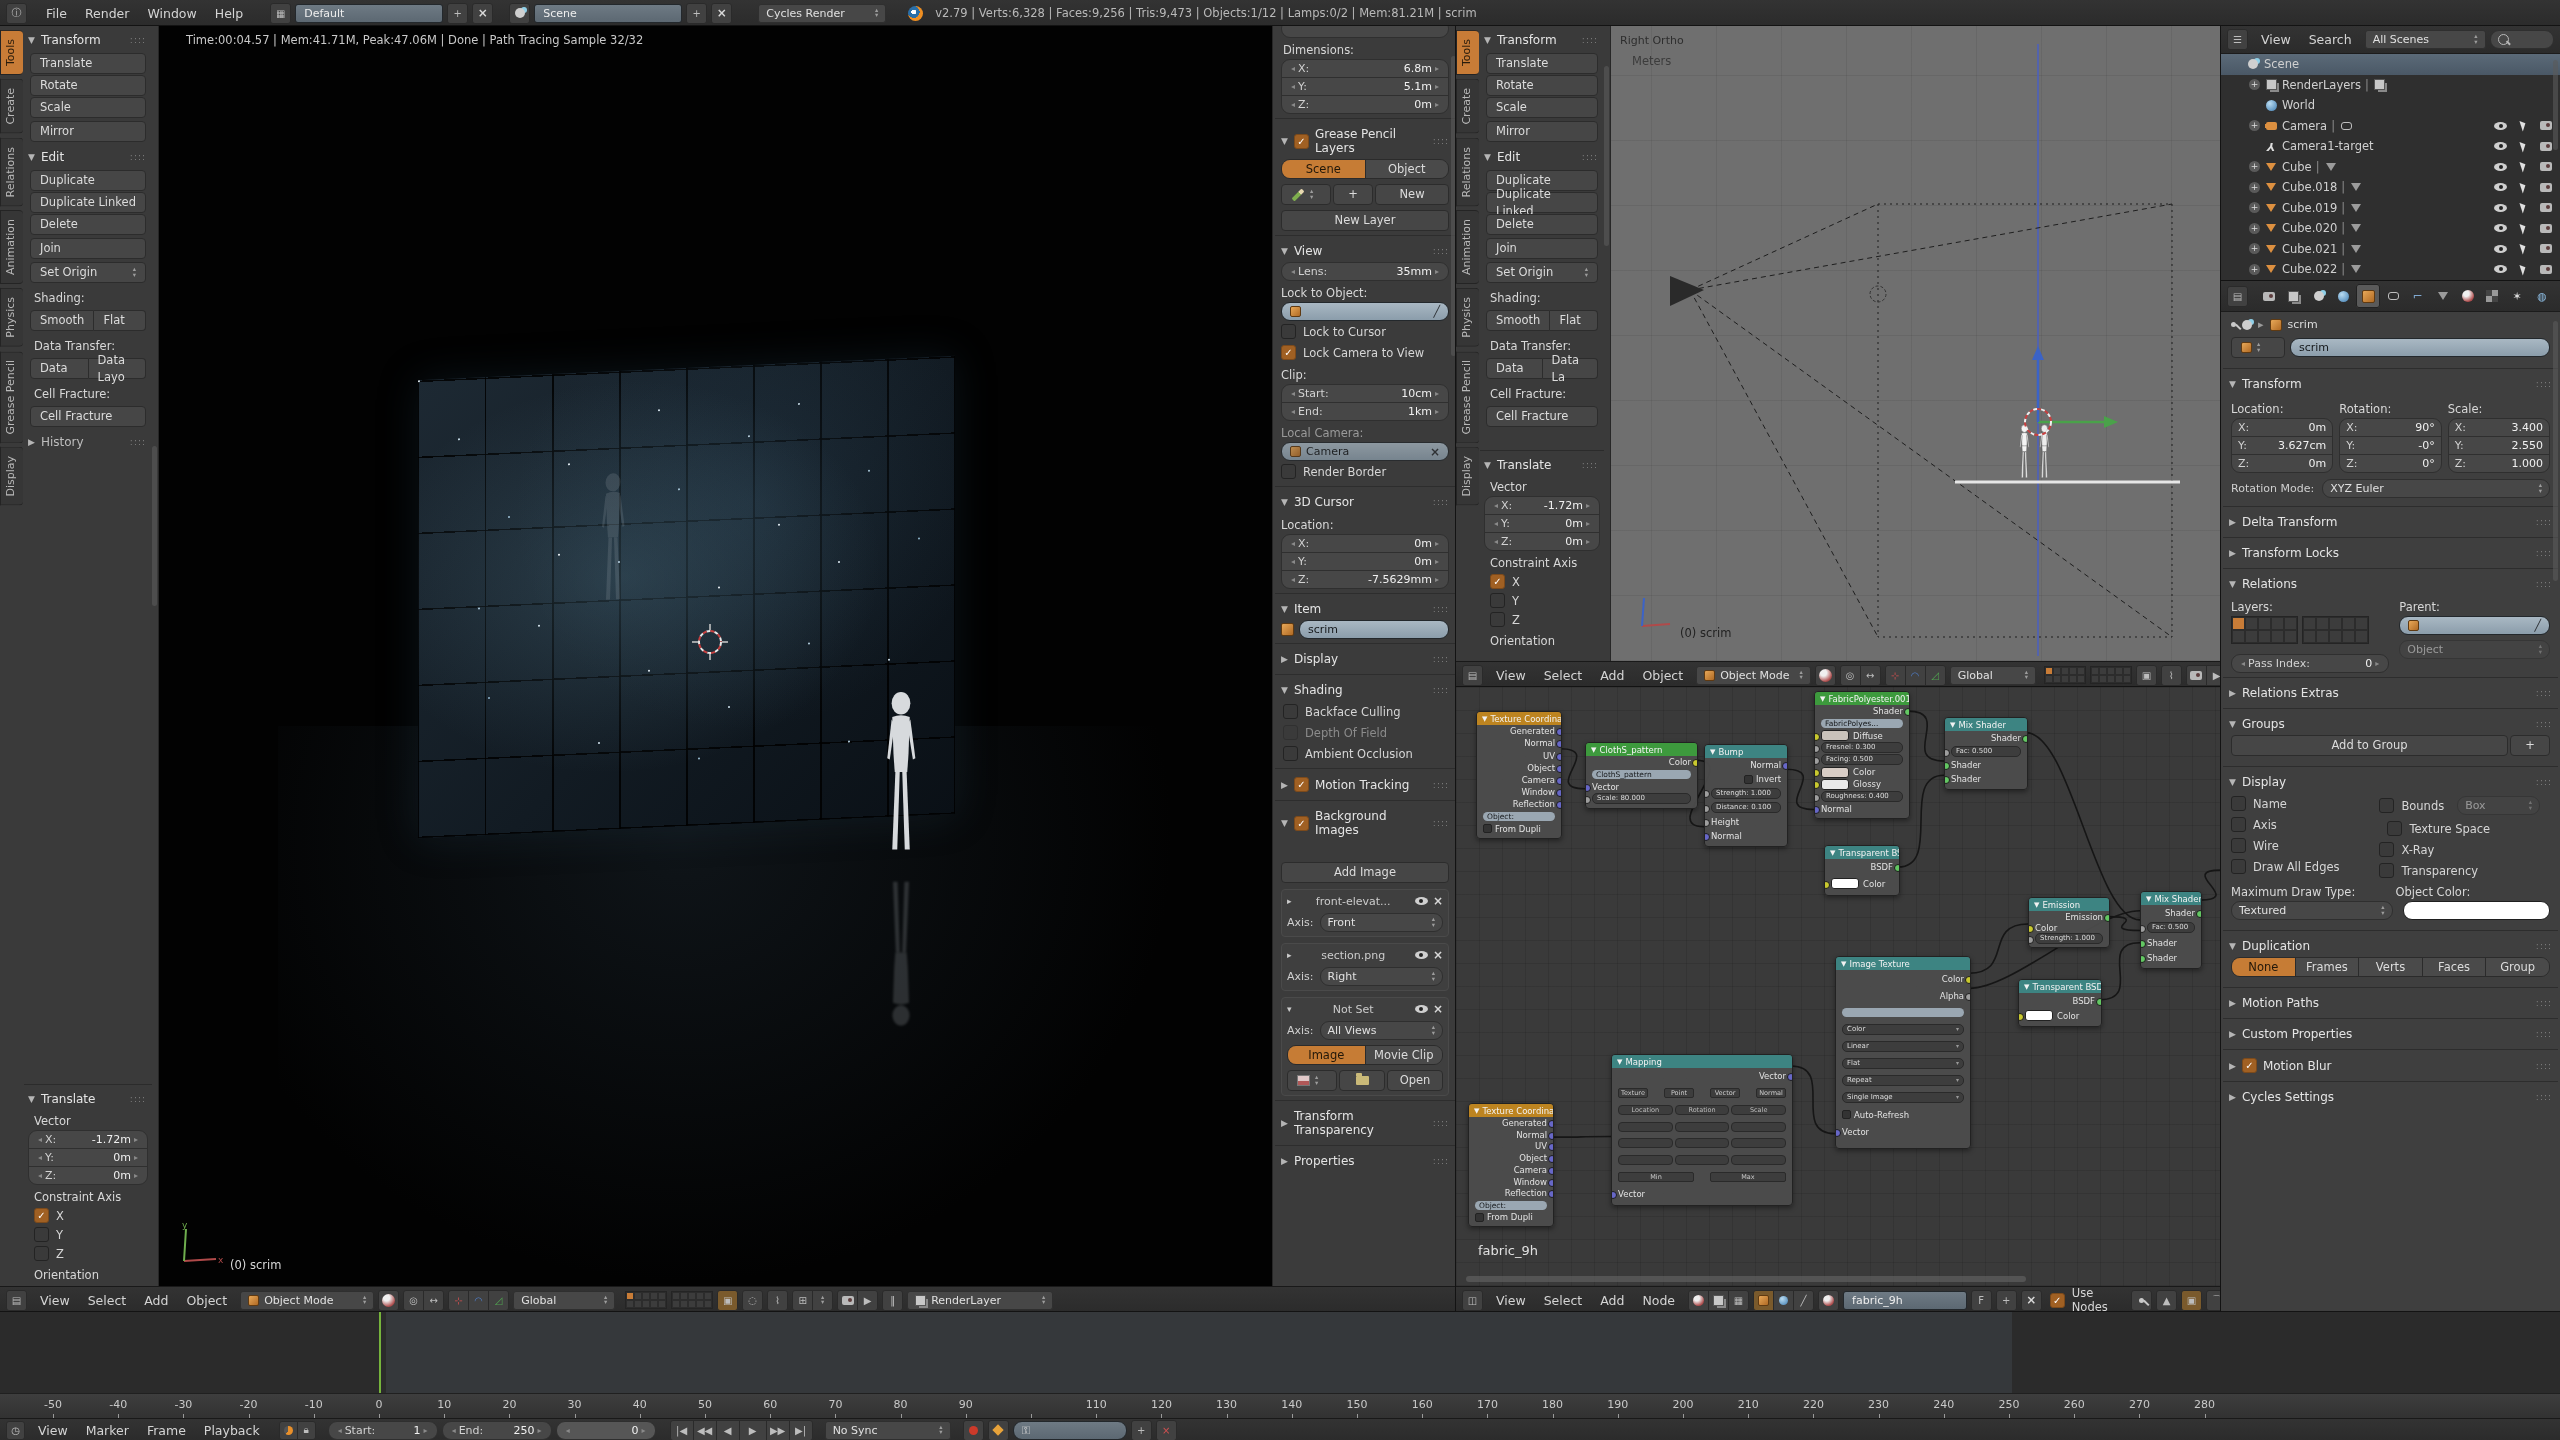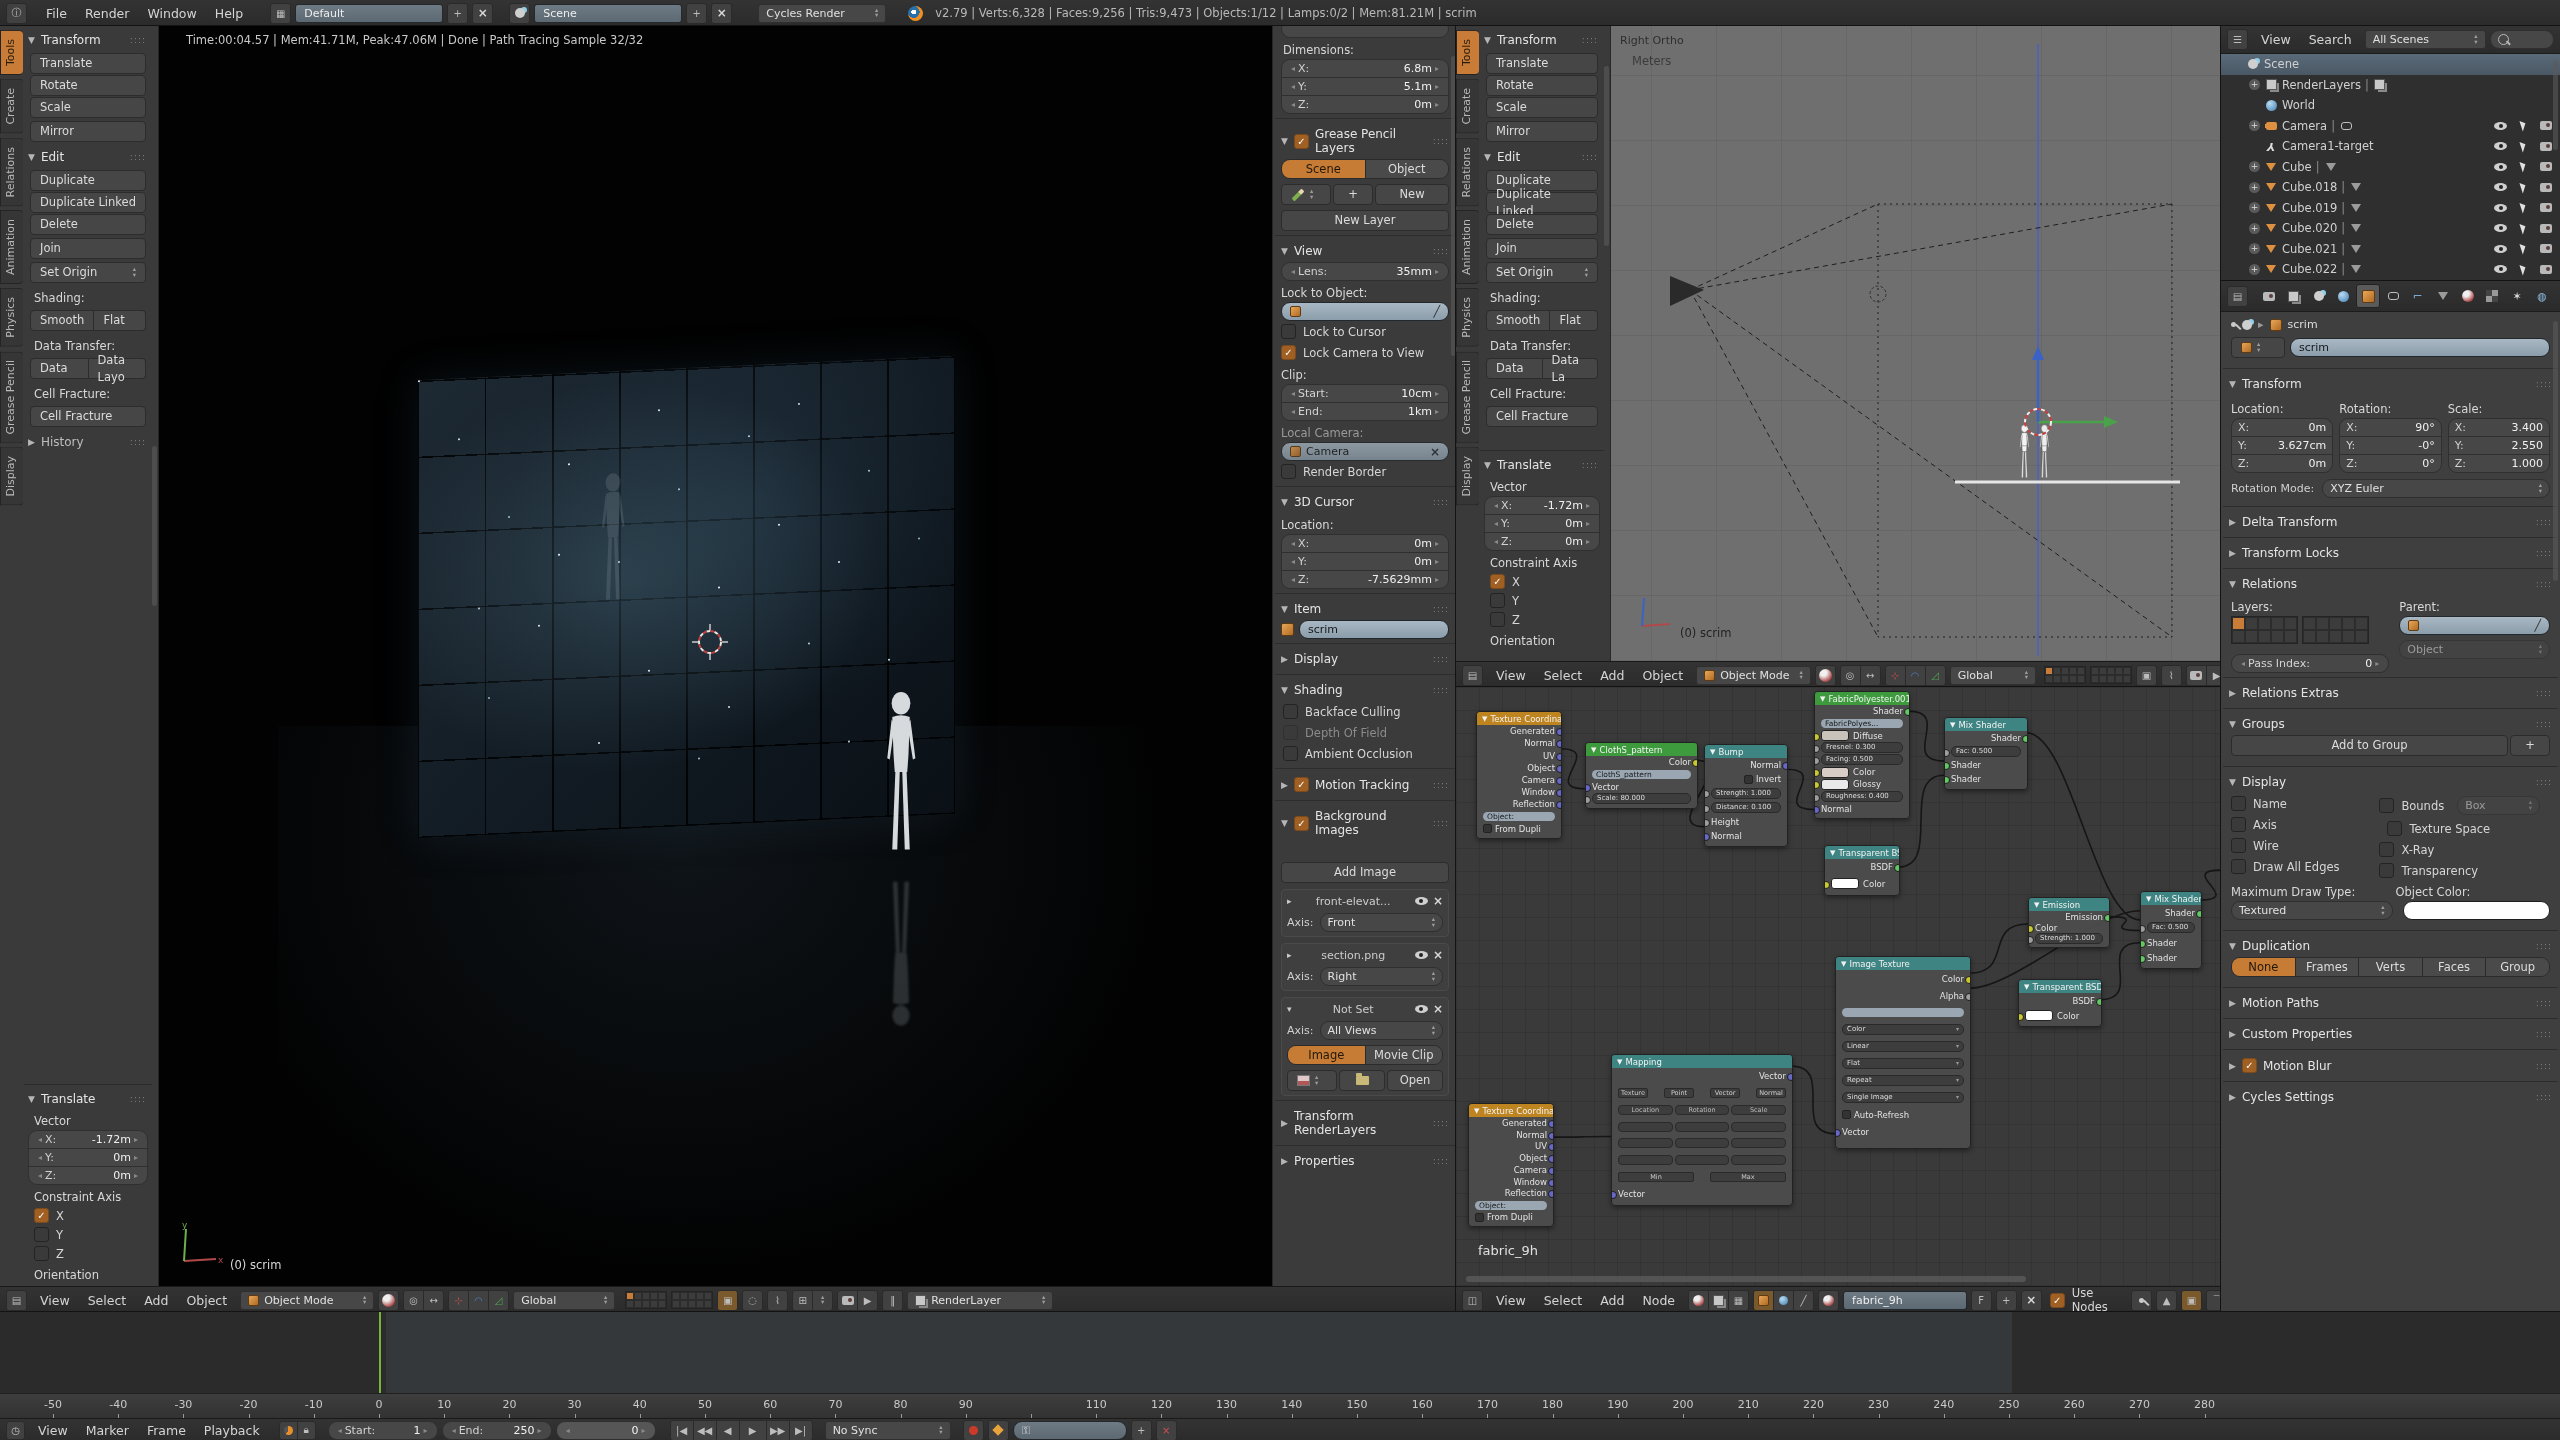--- a/index.html
+++ b/index.html
@@ -583,21 +583,21 @@
           <span class="btn" style="width:26px;justify-content:center;">
               <span class="folder"></span>
             </span>
           <span class="btn f1" style="justify-content:center;">Open</span>
         </div>
       </div>
     </div>
     <div class="hr"></div>
     <div class="pnl-h">
         <span class="tri">▶</span>
-        <span>Transform RenderLayers</span>
+        <span>Transform Transparency</span>
         <span class="dots">::::</span>
       </div>
     <div class="hr"></div>
     <div class="pnl-h">
         <span class="tri">▶</span>
         <span>Properties</span>
         <span class="dots">::::</span>
       </div>
     <div class="scrollv" style="right:1px;top:30px;height:300px;"></div>
   </div>

